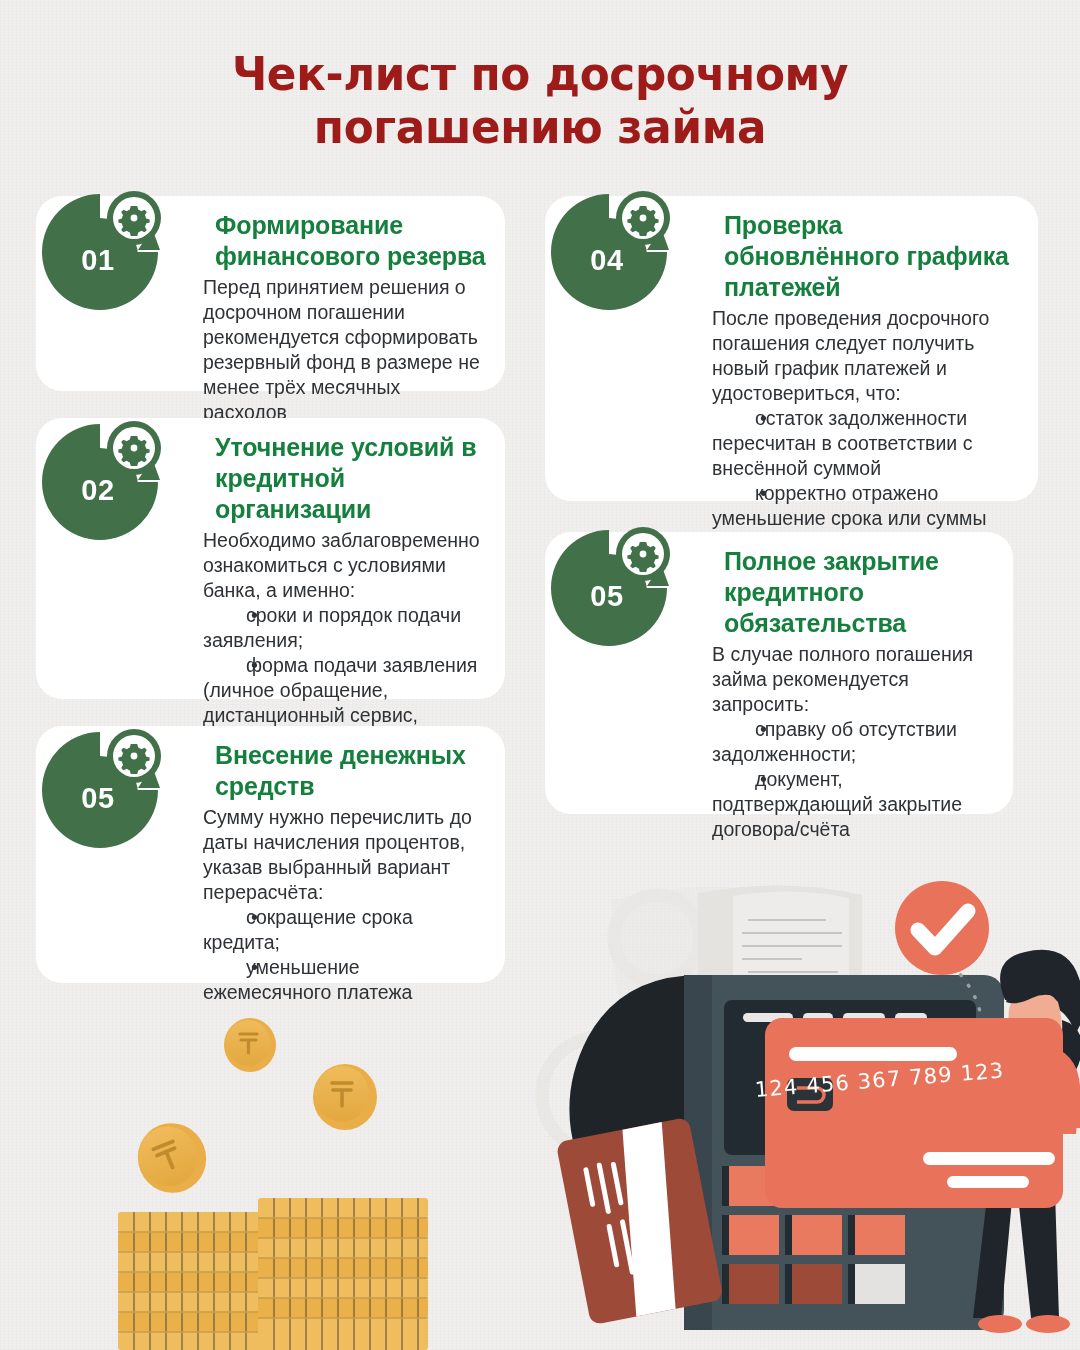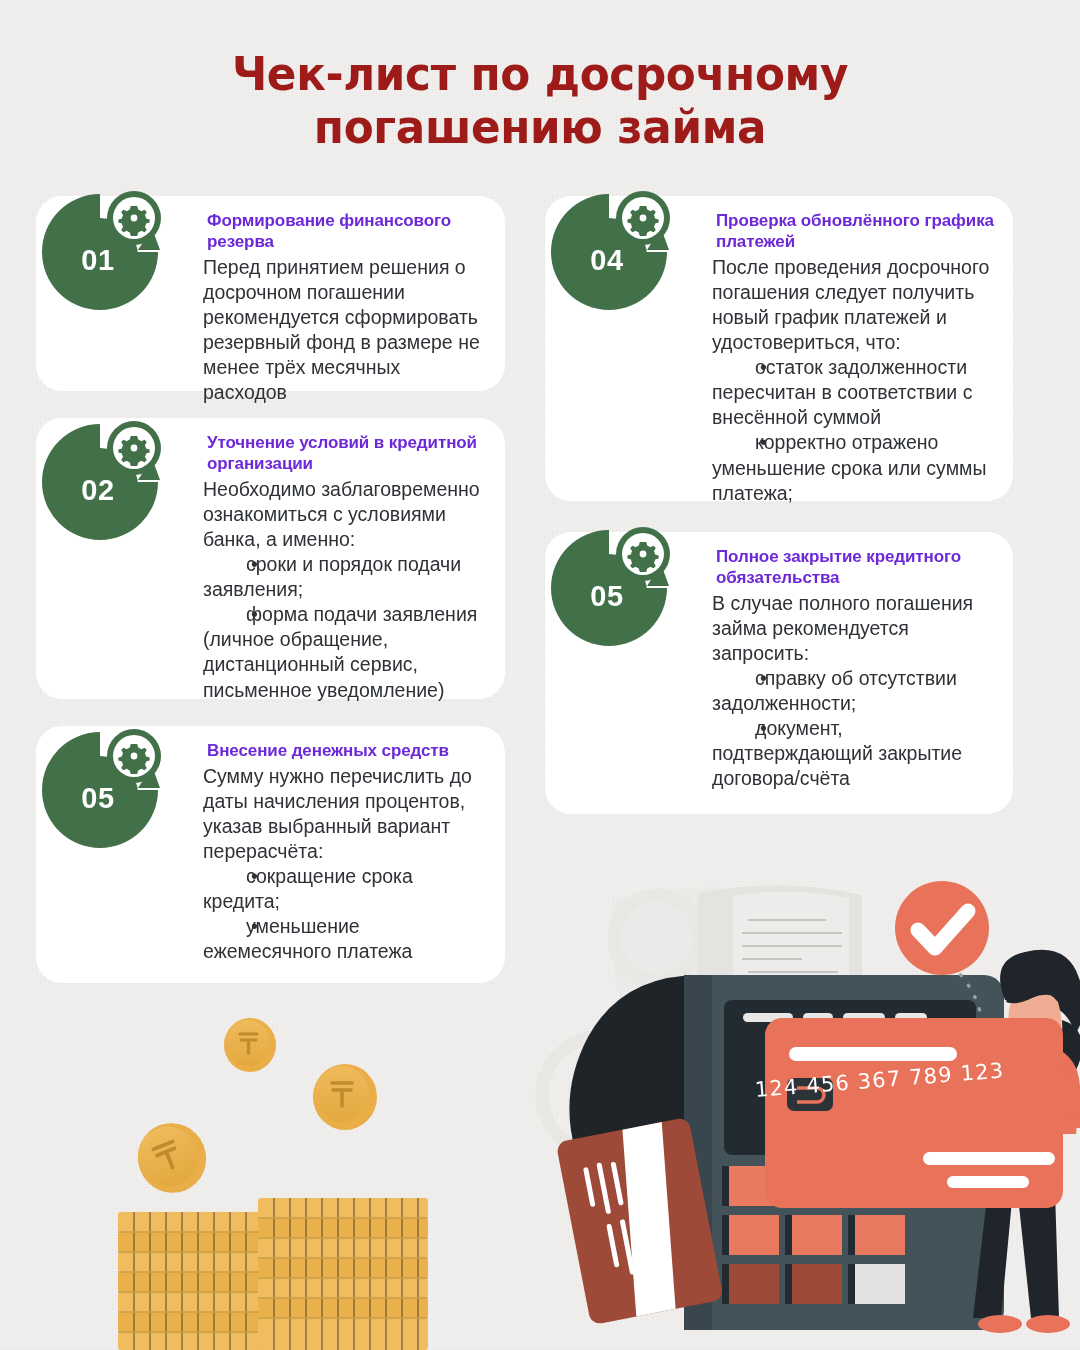--- a/index.html
+++ b/index.html
@@ -37,22 +37,22 @@
     position:absolute;
     background:#ffffff;
     border-radius:26px;
   }
   .card .body{
     position:absolute;
     left:167px;right:18px;top:14px;
   }
   .card.right .body{left:167px;right:16px;}
   .c-title{
-    font-size:17px;line-height:1.24;font-weight:700;color:#6d28d9;
-    margin:0 0 3px 4px;letter-spacing:-0.1px;
+    font-size:25px;line-height:1.24;font-weight:700;color:#15803d;
+    margin:0 0 3px 12px;letter-spacing:-0.1px;
   }
   .c-text{
     font-size:19.5px;line-height:1.285;color:#2e3236;margin:0;
   }
   .c-text .bl{display:block;text-indent:24px;}
   .c-text .bl .dot{display:inline-block;width:19px;}
 
   
   .badge{position:absolute;left:30px;top:10px;width:140px;height:140px;}
   .badge svg{display:block;width:140px;height:140px;overflow:visible;}
@@ -335,21 +335,21 @@
       <circle cx="104" cy="36" r="27" fill="#417049"></circle>
       <circle cx="104" cy="36" r="21" fill="#ffffff"></circle>
       <g transform="translate(104,36)">
         <path d="M0 -12 l3.2 0 l1 3.6 a9 9 0 0 1 3 1.7 l3.4 -1.6 l2.2 2.4 l-1.9 3.2 a9 9 0 0 1 1.2 3.2 l3.5 .9 l0 3.2 l-3.5 .9 a9 9 0 0 1 -1.2 3.2 l1.9 3.2 l-2.2 2.4 l-3.4 -1.6 a9 9 0 0 1 -3 1.7 l-1 3.6 l-3.2 0 l-3.2 0 l-1 -3.6 a9 9 0 0 1 -3 -1.7 l-3.4 1.6 l-2.2 -2.4 l1.9 -3.2 a9 9 0 0 1 -1.2 -3.2 l-3.5 -.9 l0 -3.2 l3.5 -.9 a9 9 0 0 1 1.2 -3.2 l-1.9 -3.2 l2.2 -2.4 l3.4 1.6 a9 9 0 0 1 3 -1.7 l1 -3.6 z" fill="#417049"></path>
         <circle cx="0" cy="0" r="3.4" fill="#ffffff"></circle>
       </g>
     </svg>
     <div class="num" style="transform:translate(-2px,8px);">05</div>
   </div>
 
-  <div class="card right" style="left:545px;top:196px;width:468px;height:305px;">
+  <div class="card right" style="left:545px;top:196px;width:468px;height:305px;padding-left:25px;">
     <div class="body">
       <div class="c-title">Проверка обновлённого графика платежей</div>
       <p class="c-text">
         <span>После проведения досрочного погашения следует получить новый график платежей и удостовериться, что:</span>
         <span class="bl"><span class="dot">•</span><span>остаток задолженности пересчитан в соответствии с внесённой суммой</span></span>
         <span class="bl"><span class="dot">•</span><span>корректно отражено уменьшение срока или суммы платежа;</span></span>
       </p>
     </div>
   </div>
   <div class="badge" style="left:539px;top:182px;">

